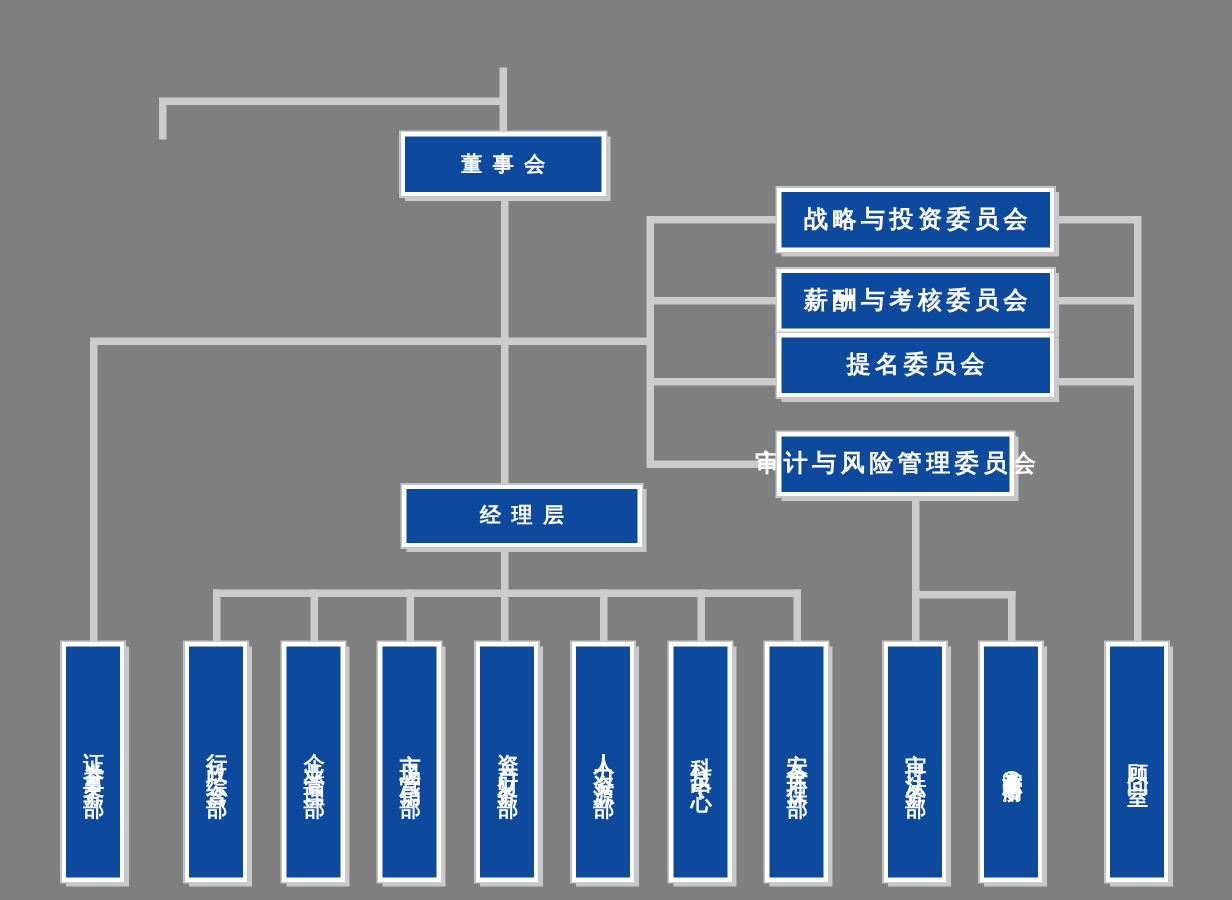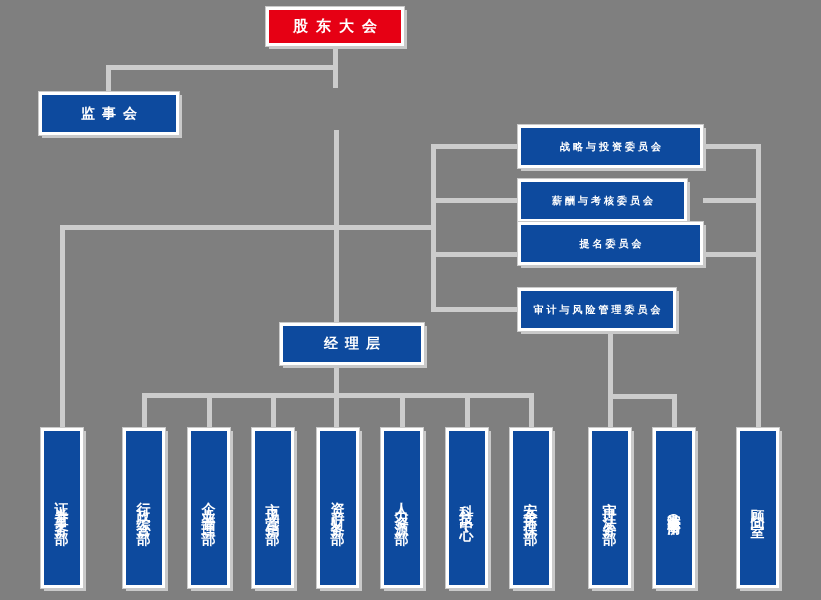--- a/index.html
+++ b/index.html
@@ -16,21 +16,21 @@
     position:absolute;box-sizing:border-box;
     background:#0d4a9e;
     border:3px solid #ffffff;
     outline:1px solid #c9c9c9;
     box-shadow:3px 3px 0 #c9c9c9;
     color:#ffffff;font-weight:bold;
     display:flex;align-items:center;justify-content:center;
   }
   .node.red{background:#e60014;}
   .node.h span{white-space:nowrap;font-size:14px;letter-spacing:7px;margin-right:-7px;}
-  .node.h.wide span{font-size:10px;letter-spacing:3px;margin-right:-3px;}
+  .node.h.wide span{font-size:16px;letter-spacing:3px;margin-right:-3px;}
   .node.root span{font-size:15px;letter-spacing:8px;margin-right:-8px;}
   .node.v span{
     writing-mode:vertical-rl;
     font-size:14px;letter-spacing:7px;
     white-space:nowrap;line-height:1;
   }
   .node.v.tight span{font-size:13px;letter-spacing:1px;}
 </style>
 </head>
 <body>
@@ -57,43 +57,40 @@
   <div class="ln" style="left:672px;top:394px;width:5px;height:36px"></div>
   <div class="ln" style="left:334px;top:364px;width:5px;height:66px"></div>
   <div class="ln" style="left:142px;top:393px;width:392px;height:5px"></div>
   <div class="ln" style="left:142px;top:393px;width:5px;height:37px"></div>
   <div class="ln" style="left:207px;top:393px;width:5px;height:37px"></div>
   <div class="ln" style="left:271px;top:393px;width:5px;height:37px"></div>
   <div class="ln" style="left:400px;top:393px;width:5px;height:37px"></div>
   <div class="ln" style="left:465px;top:393px;width:5px;height:37px"></div>
   <div class="ln" style="left:529px;top:393px;width:5px;height:37px"></div>
 
-  <div class="node red root h" style="left:266px;top:7px;width:138px;height:39px">
-    <span>股东大会</span>
+
+
+  <div class="node h" style="left:267px;top:88px;width:137px;height:43px">
+    <span>董事会</span>
   </div>
-
-  <div class="node h" style="left:39px;top:92px;width:140px;height:43px">
-    <span>监事会</span>
-  </div>
-
 
   <div class="node h wide" style="left:518px;top:125px;width:185px;height:43px">
     <span>战略与投资委员会</span>
   </div>
-  <div class="node h wide" style="left:518px;top:179px;width:169px;height:43px">
+  <div class="node h wide" style="left:518px;top:179px;width:185px;height:43px">
     <span>薪酬与考核委员会</span>
   </div>
   <div class="node h wide" style="left:518px;top:222px;width:185px;height:43px">
     <span>提名委员会</span>
   </div>
   <div class="node h wide" style="left:518px;top:288px;width:158px;height:43px">
     <span>审计与风险管理委员会</span>
   </div>
 
-  <div class="node h" style="left:280px;top:323px;width:144px;height:42px">
+  <div class="node h" style="left:268px;top:323px;width:160px;height:42px">
     <span>经理层</span>
   </div>
 
   <div class="node v" style="left:41px;top:428px;width:42px;height:160px">
     <span>证券事务部</span>
   </div>
   <div class="node v" style="left:123px;top:428px;width:42px;height:160px">
     <span>行政综合部</span>
   </div>
   <div class="node v" style="left:188px;top:428px;width:42px;height:160px">

